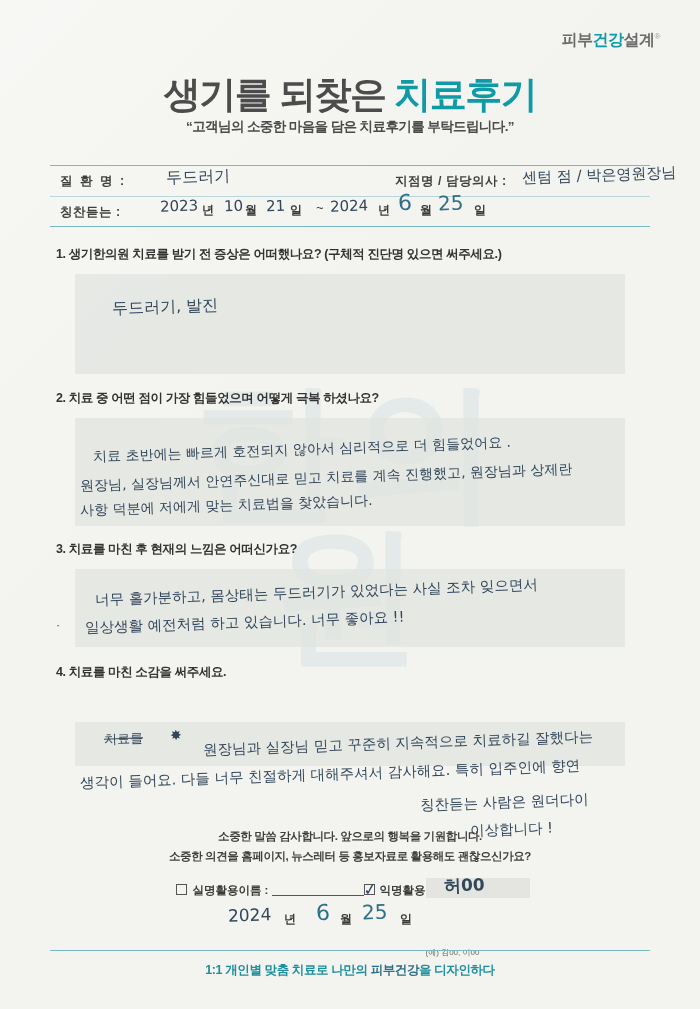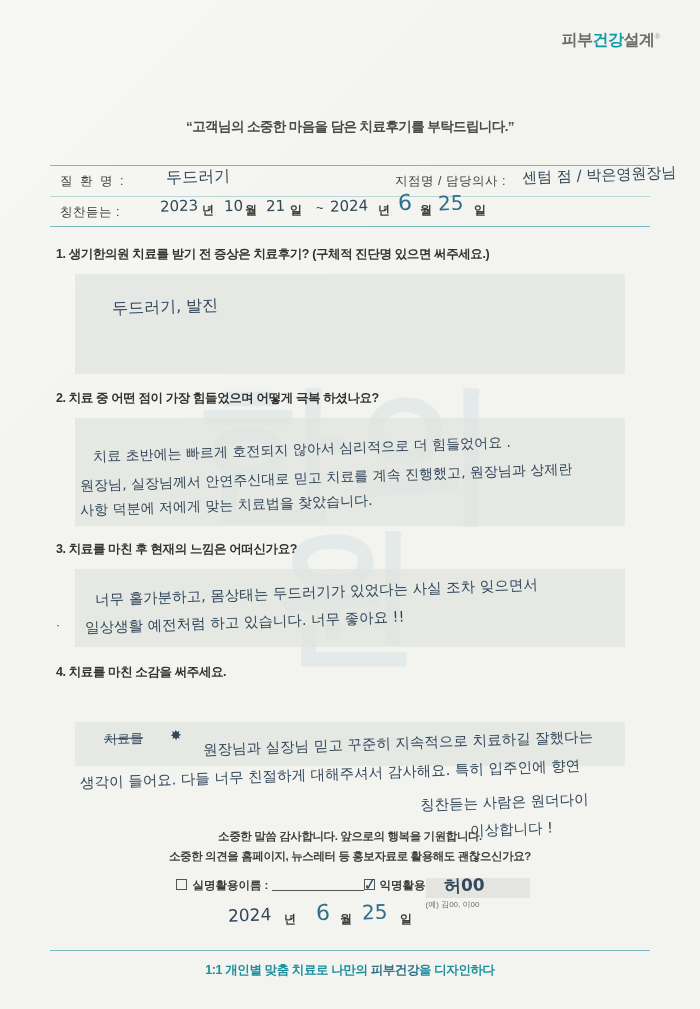--- a/index.html
+++ b/index.html
@@ -83,21 +83,21 @@
     border-top: 1px solid #7ab8c2;
   }
   .rule.top { top: 165px; }
   .rule.mid { top: 196px; border-top: 1px solid #b9d6db; }
   .rule.bot { top: 226px; }
   .rule.footer { top: 950px; border-top: 1px solid #7ab8c2; }
 
   .field-label {
     position: absolute;
     font-size: 12.5px;
-    font-weight: normal;
+    font-weight: bold;
     color: #3f3f3f;
     letter-spacing: 2px;
   }
   .hand {
     position: absolute;
     font-family: "DejaVu Sans", sans-serif;
     color: #2f4f63;
     font-size: 14px;
     transform: rotate(-2deg);
     white-space: nowrap;
@@ -129,21 +129,21 @@
     color: #3f3f3f;
     letter-spacing: -0.4px;
   }
   .checkrow {
     position: absolute;
     top: 878px;
     left: 0;
     width: 100%;
     display: flex;
     justify-content: center;
-    align-items: flex-start;
+    align-items: flex-end;
     font-size: 11.5px;
     font-weight: bold;
     color: #3b3b3b;
     padding-left: 6px;
   }
   .cbox {
     display: inline-block;
     width: 11px;
     height: 11px;
     border: 1.4px solid #555;
@@ -163,20 +163,21 @@
     width: 104px;
     height: 20px;
     background: rgba(224,226,222,0.85);
     vertical-align: -5px;
     position: relative;
   }
   .tiny {
     font-size: 8px;
     font-weight: normal;
     color: #6a6a6a;
+    margin-top: 48px;
   }
   .footer-bar {
     position: absolute;
     top: 962px;
     left: 0;
     width: 100%;
     text-align: center;
     font-size: 12.5px;
     font-weight: bold;
     color: #1b8f9e;
@@ -200,20 +201,23 @@
 <div class="page">
 
   <div class="watermark">
     <div>한의원</div>
   </div>
 
   <div class="brand">
     <span>피부</span><span class="accent">건강</span><span>설계</span><span class="tm">®</span>
   </div>
 
+  <div class="title">
+    <span>생기를 되찾은 </span><span class="hl">치료후기</span>
+  </div>
 
   <div class="subtitle">“고객님의 소중한 마음을 담은 치료후기를 부탁드립니다.”</div>
 
   <div class="rule top"></div>
   <div class="rule mid"></div>
   <div class="rule bot"></div>
 
   <div class="field-label" style="top:173px;left:60px;">질 환 명 :</div>
   <div class="hand ink" style="top:167px;left:166px;font-size:16px;">두드러기</div>
 
@@ -230,21 +234,21 @@
   <div style="position:absolute;top:200px;left:316px;font-size:13px;">~</div>
   <div class="hand ink" style="top:197px;left:330px;font-size:15px;">2024</div>
   <div style="position:absolute;top:202px;left:378px;font-size:12px;font-weight:bold;">년</div>
   <div class="hand" style="top:190px;left:398px;font-size:22px;color:#2f6f87;">6</div>
   <div style="position:absolute;top:202px;left:420px;font-size:12px;font-weight:bold;">월</div>
   <div class="hand" style="top:191px;left:438px;font-size:20px;color:#2f6f87;">25</div>
   <div style="position:absolute;top:202px;left:474px;font-size:12px;font-weight:bold;">일</div>
 
   <div class="q" style="top:246px;">
     <span>1.</span>
-    <span>생기한의원 치료를 받기 전 증상은 치료후기? (구체적 진단명 있으면 써주세요.)</span>
+    <span>생기한의원 치료를 받기 전 증상은 어떠했나요? (구체적 진단명 있으면 써주세요.)</span>
   </div>
   <div class="ansbox" style="top:274px;height:100px;"></div>
   <div class="hand ink" style="top:297px;left:112px;font-size:16px;">두드러기,  발진</div>
 
   <div class="q" style="top:390px;">
     <span>2.</span>
     <span>치료 중 어떤 점이 가장 힘들었으며 어떻게 극복 하셨나요?</span>
   </div>
   <div class="ansbox" style="top:418px;height:108px;"></div>
   <div class="hand ink" style="top:441px;left:93px;font-size:14px;">치료 초반에는  빠르게 호전되지 않아서  심리적으로 더 힘들었어요 .</div>

